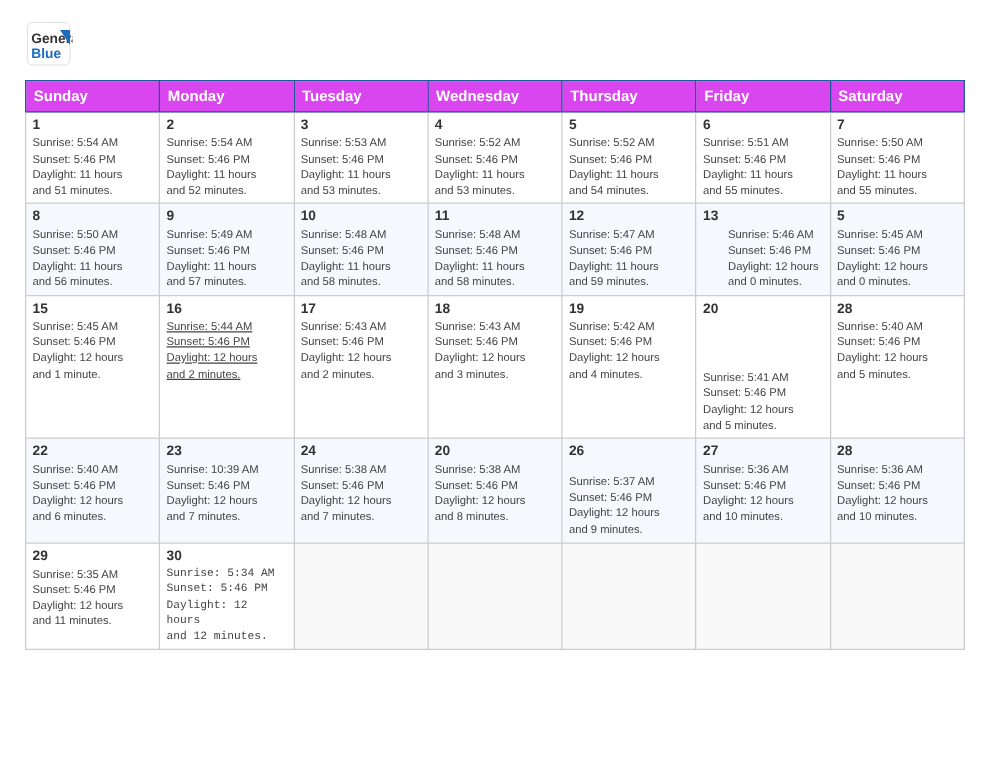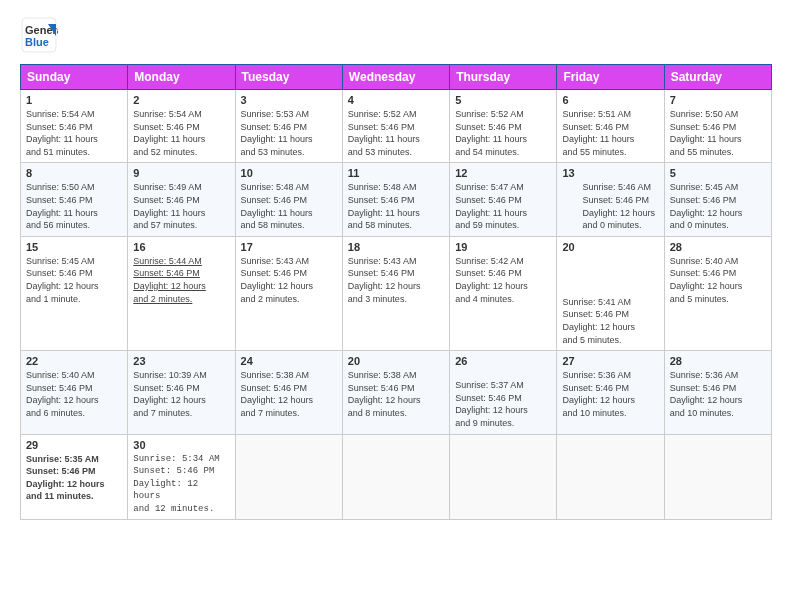--- a/index.html
+++ b/index.html
@@ -316,21 +316,21 @@
             <span class="day-num">28</span>
             <div class="day-info" style="white-space: pre-line;">Sunrise: 5:36 AM
 Sunset: 5:46 PM
 Daylight: 12 hours
 and 10 minutes.</div>
           </td>
         </tr>
         <tr>
           <td>
             <span class="day-num">29</span>
-            <div class="day-info" style="white-space: pre-line; font-weight: bold;">Sunrise: 5:35 AM
+            <div class="day-info" style="white-space: pre-line;">Sunrise: 5:35 AM
 Sunset: 5:46 PM
 Daylight: 12 hours
 and 11 minutes.</div>
           </td>
           <td>
             <span class="day-num">30</span>
             <div class="day-info" style="white-space: pre-line; font-family: Liberation Mono, monospace;">Sunrise: 5:34 AM
 Sunset: 5:46 PM
 Daylight: 12 hours
 and 12 minutes.</div>

